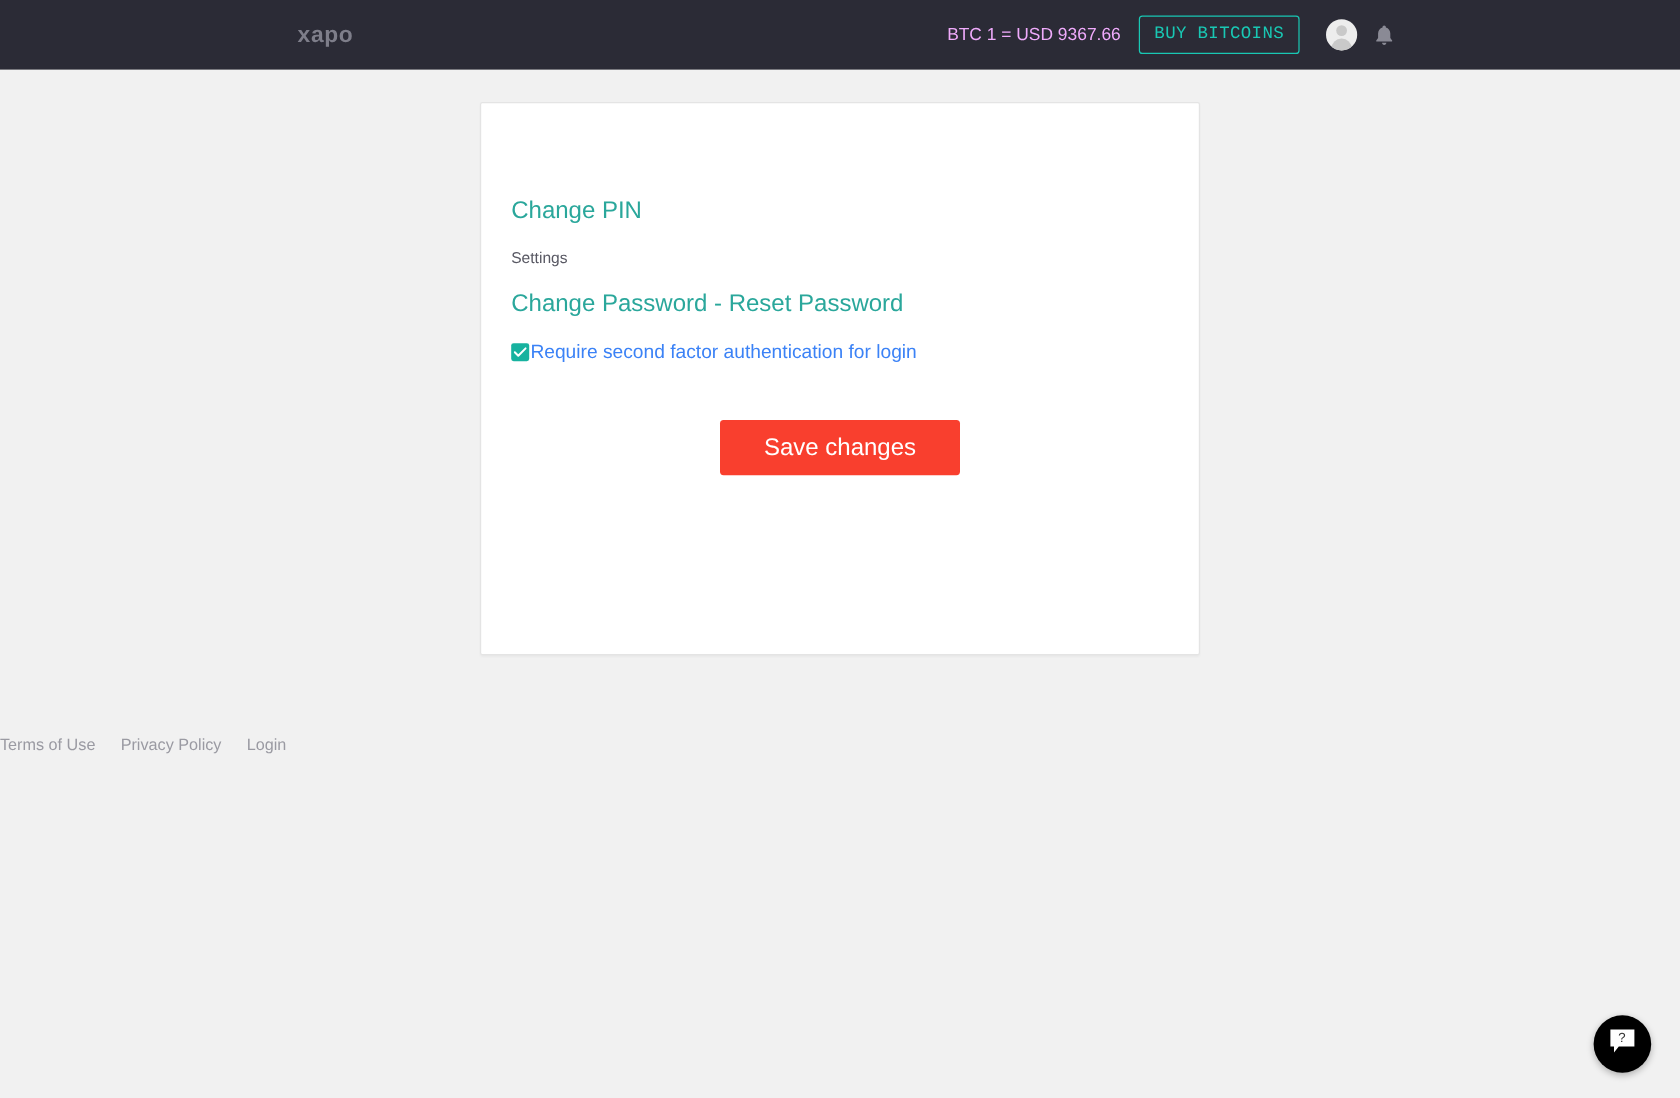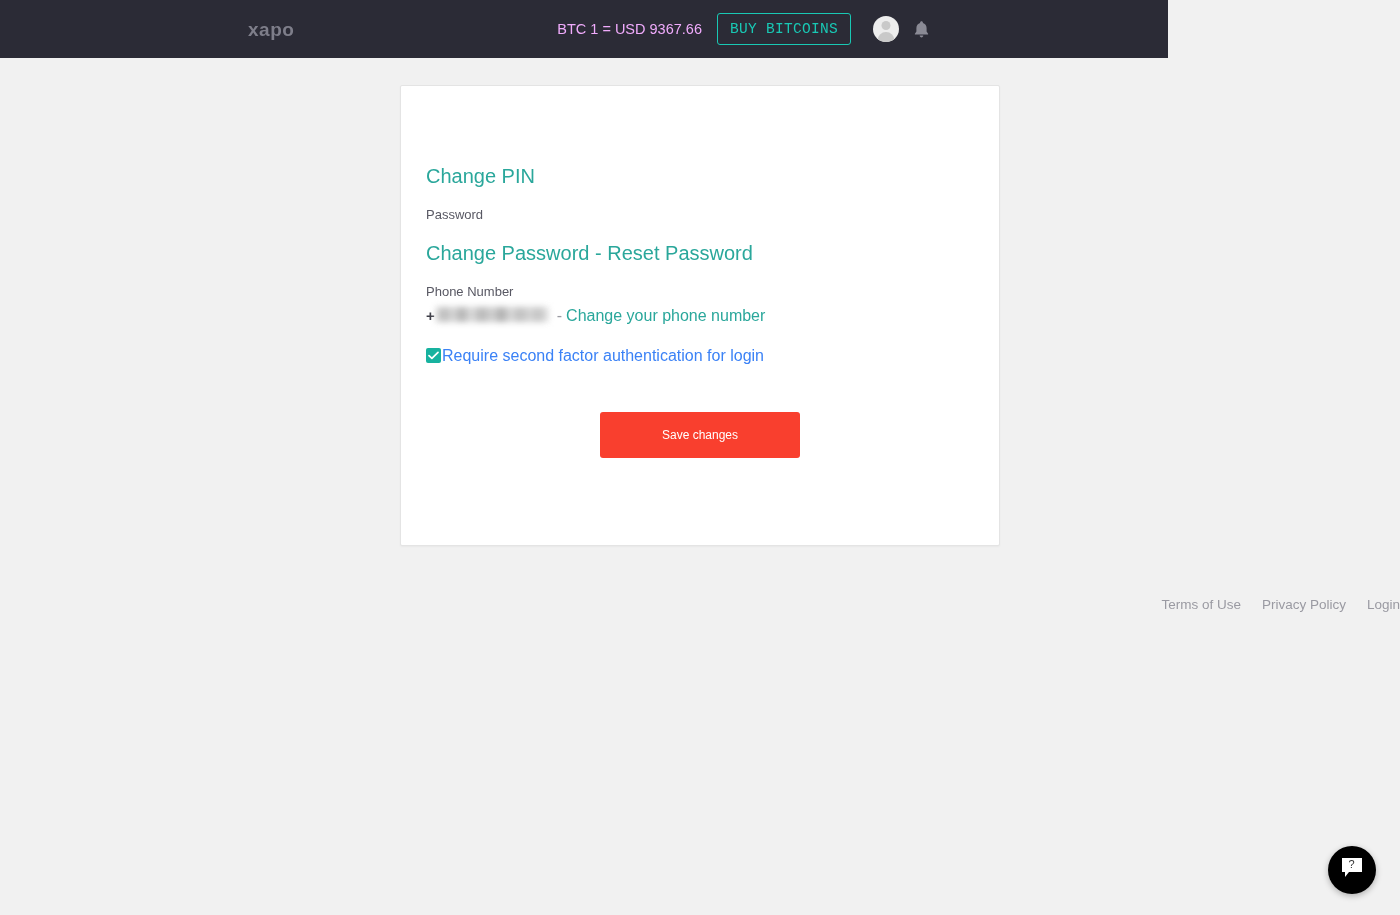--- a/index.html
+++ b/index.html
@@ -13,21 +13,21 @@
   body {
     background: #f1f1f1;
     font-family: "Liberation Sans", sans-serif;
     -webkit-font-smoothing: antialiased;
   }
 
   
   .topbar {
     position: absolute;
     top: 0; left: 0;
-    width: 1168px;
+    width: 1400px;
     height: 58px;
     background: #2b2b36;
     display: flex;
     align-items: center;
   }
 
   .brand {
     position: absolute;
     left: 248px;
     top: 19px;
@@ -239,36 +239,36 @@
     margin-top: 46px;
     padding-right: 25px;
   }
 
   .save-btn {
     background: #f93f2e;
     color: #ffffff;
     border: none;
     border-radius: 3px;
     font-family: "Liberation Sans", sans-serif;
-    font-size: 12px;
+    font-size: 20px;
     width: 200px;
     height: 46px;
     cursor: pointer;
     line-height: 46px;
     padding: 0;
   }
 
   
   .footer {
     position: absolute;
-    top: 596px;
+    top: 612px;
     left: 0;
     width: 1400px;
     display: flex;
-    justify-content: flex-end;
+    justify-content: flex-start;
     gap: 21px;
   }
 
   .footer a {
     font-size: 13.5px;
     color: #9a9aa2;
     text-decoration: none;
     cursor: pointer;
     line-height: 18px;
   }
@@ -319,37 +319,28 @@
 
   <div class="card-body">
 
     <div class="field-group">
       <div class="field-value">
         <a class="link">Change PIN</a>
       </div>
     </div>
 
     <div class="field-group">
-      <div class="field-label">Password</div>
+      <div class="field-label">Settings</div>
       <div class="field-value">
         <a class="link">Change Password</a>
         <span class="sep">-</span>
         <a class="link">Reset Password</a>
       </div>
     </div>
 
-    <div class="field-group">
-      <div class="field-label">Phone Number</div>
-      <div class="phone-line">
-        <span class="phone-plus">+</span>
-        <span class="phone-blur"></span>
-        <span class="phone-dash">-</span>
-        <a class="link">Change your phone number</a>
-      </div>
-    </div>
 
     <div class="field-group login-group">
       <div class="checkbox-row">
         <span class="checkbox">
           <svg width="11" height="9" viewBox="0 0 11 9" aria-hidden="true">
             <path d="M1 4.6 L3.9 7.4 L10 1.3" stroke="#ffffff" stroke-width="1.7" fill="none" stroke-linecap="round" stroke-linejoin="round"></path>
           </svg>
         </span>
         <span class="checkbox-label">Require second factor authentication for login</span>
       </div>

